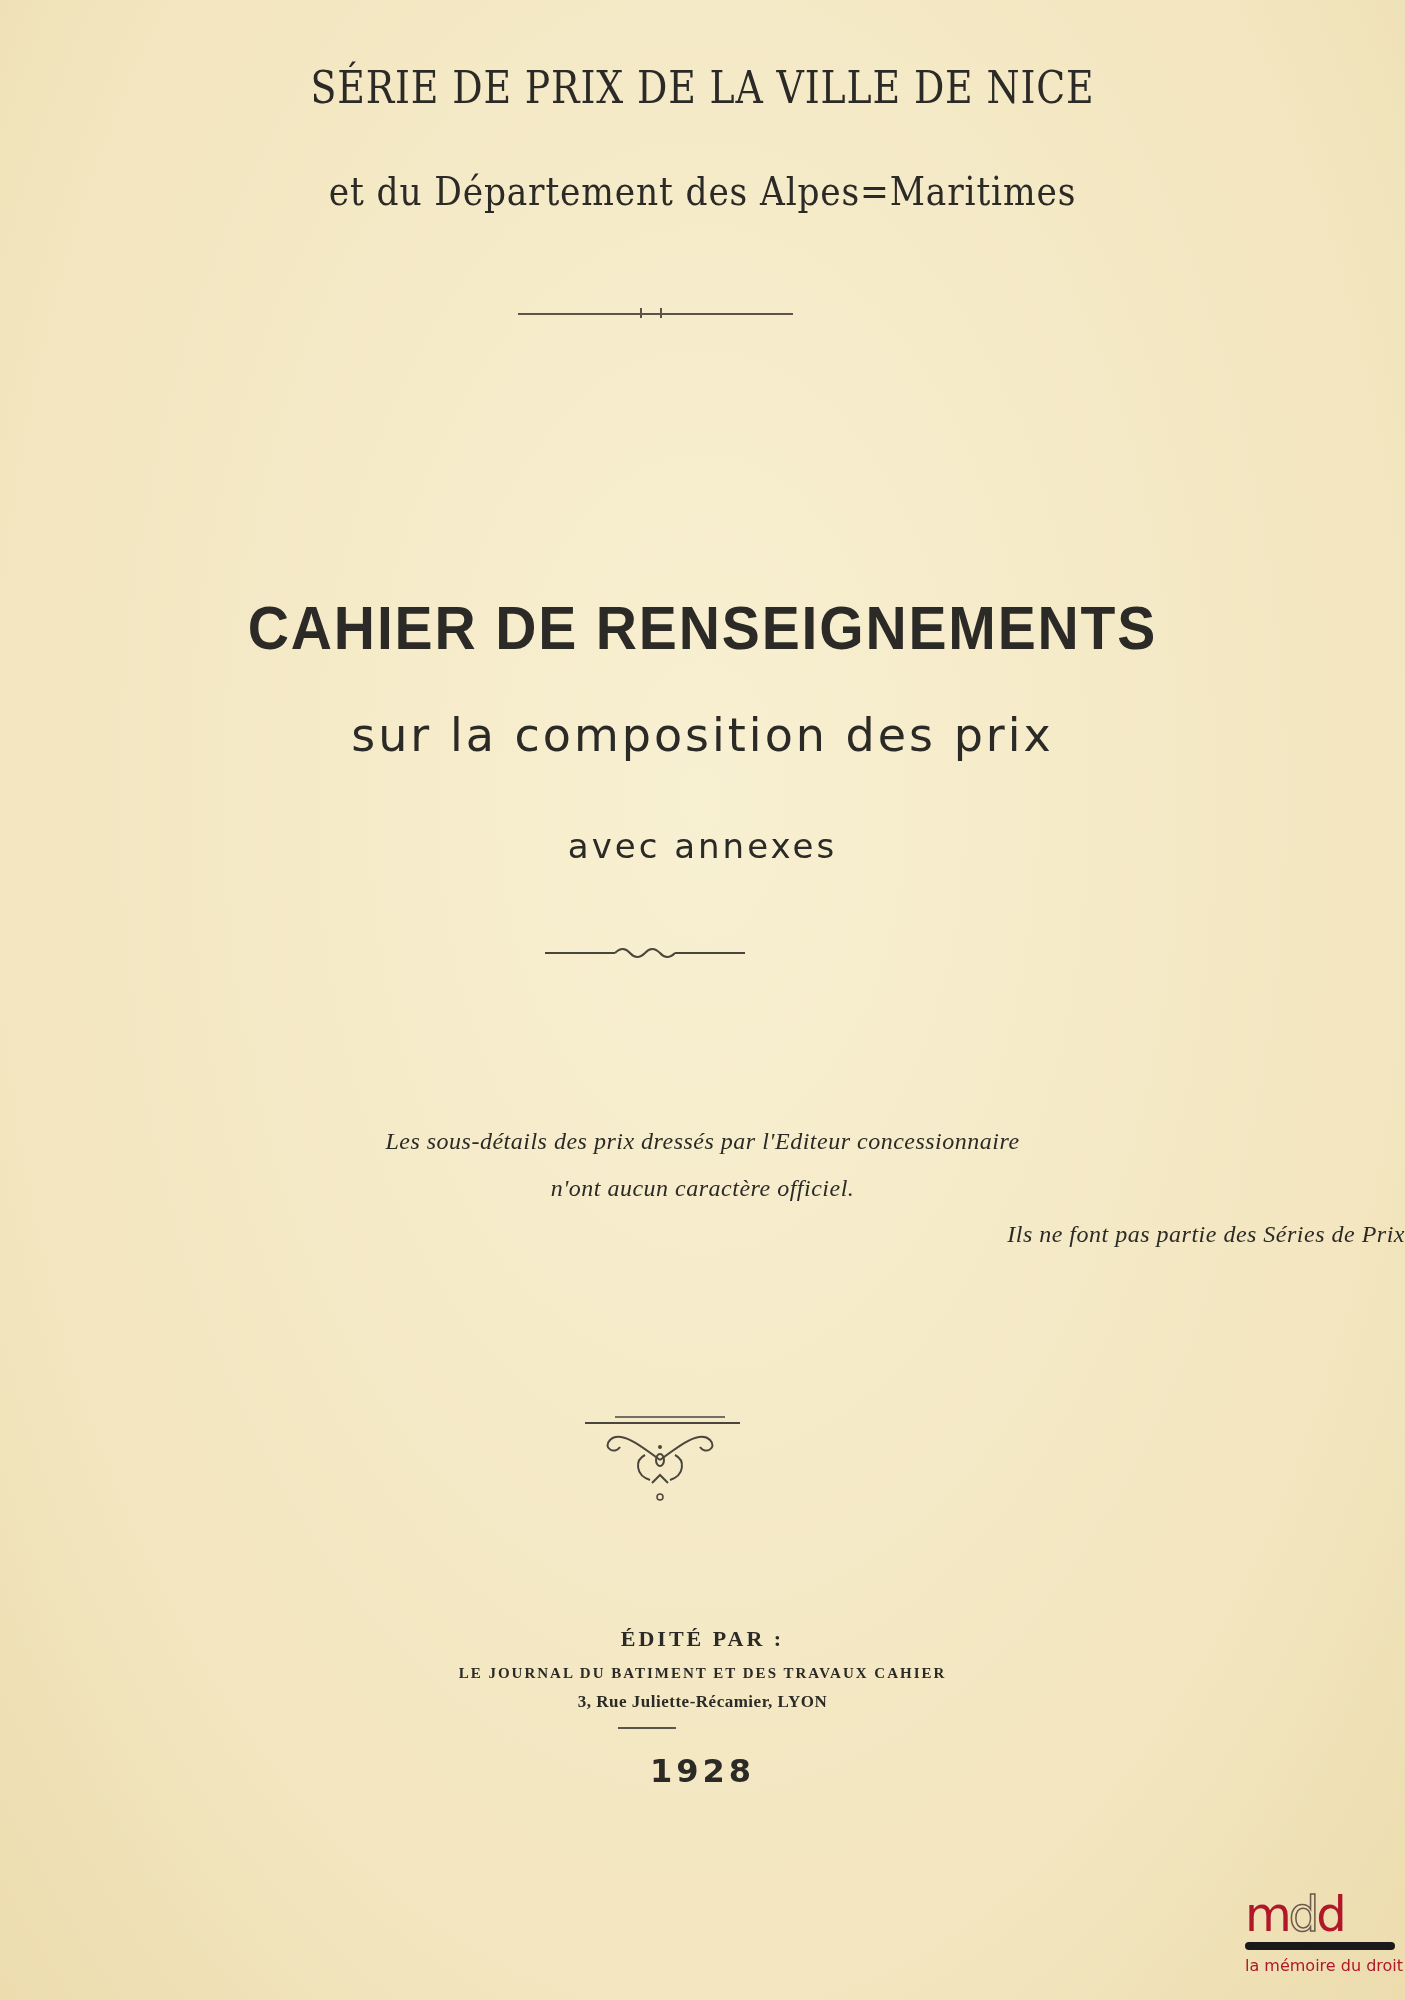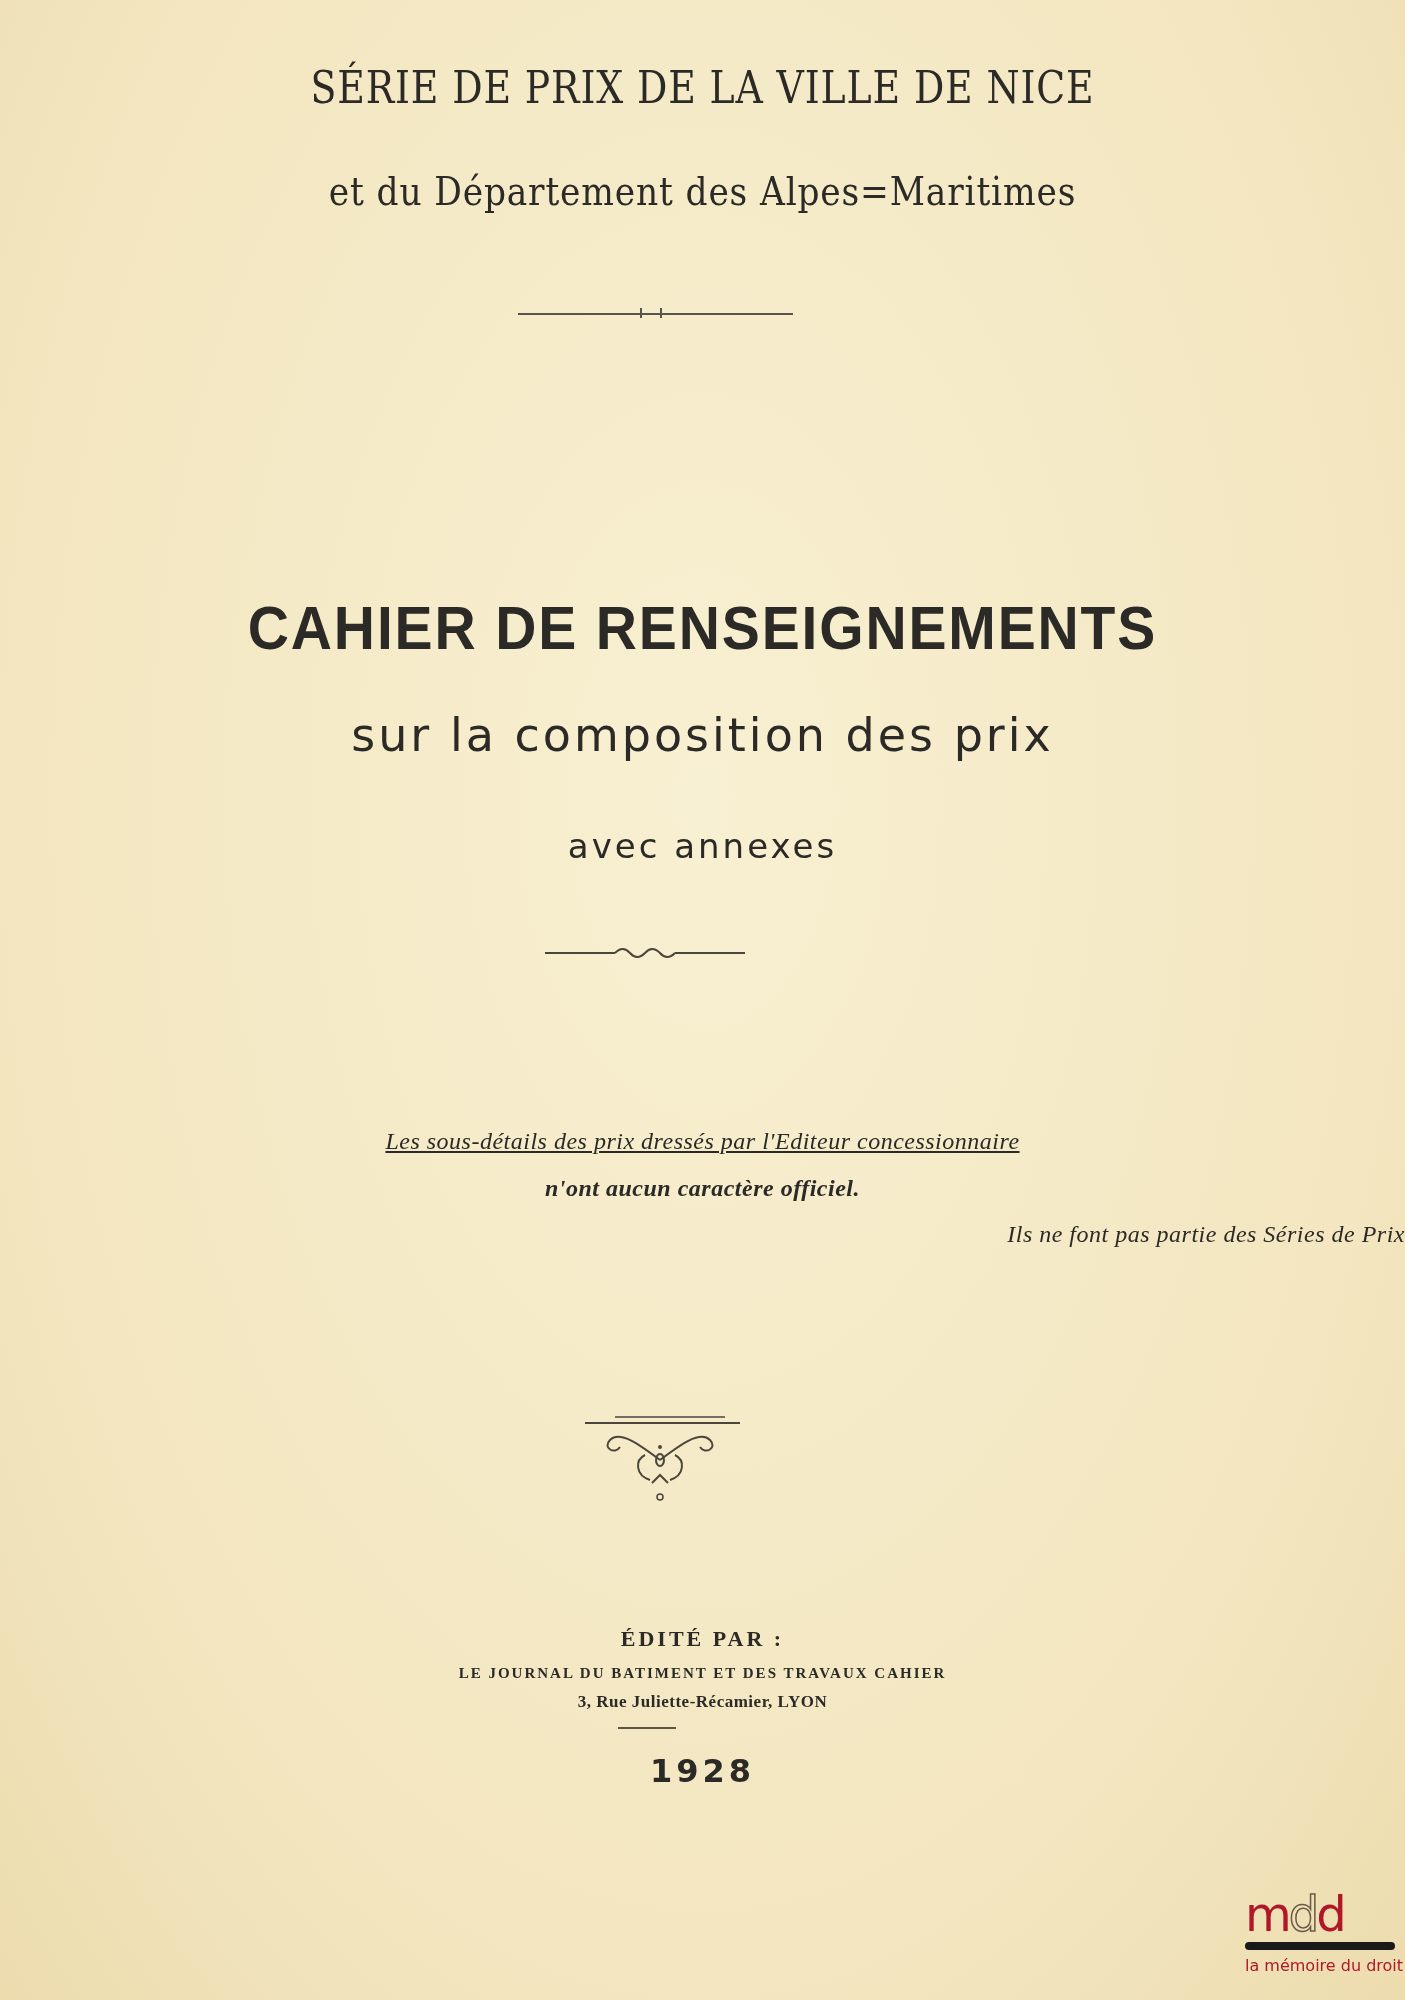--- a/index.html
+++ b/index.html
@@ -8,21 +8,21 @@
     background-image:radial-gradient(ellipse at 50% 40%, #f8f0d2 0%, #f3e6c0 70%, #ecdcae 100%);
     color:#2b2a26;}
   .line{position:absolute;left:0;width:1405px;text-align:center;white-space:nowrap;}
   .t1{top:62px;font-family:"DejaVu Serif",serif;font-size:44px;letter-spacing:1px;transform:scaleX(0.86);}
   .t2{top:168px;font-family:"DejaVu Serif",serif;font-size:40px;letter-spacing:1px;transform:scaleX(0.86);}
   .rule{position:absolute;height:2px;background:#5a554a;}
   .t3{top:592px;font-family:"Liberation Sans",sans-serif;font-weight:bold;font-size:62px;letter-spacing:2px;transform:scaleX(0.92);}
   .t4{top:708px;font-family:"DejaVu Sans",sans-serif;font-size:46px;letter-spacing:3px;}
   .t5{top:826px;font-family:"DejaVu Sans",sans-serif;font-weight:normal;font-size:34px;letter-spacing:3px;}
   .it{font-family:"Liberation Serif",serif;font-style:italic;font-size:24px;letter-spacing:0.5px;}
-  .i1{top:1128px;text-decoration:underline;} .i2{top:1175px;font-weight:bold;} .i3{top:1221px;text-align:right;}
+  .i1{top:1128px;} .i2{top:1175px;} .i3{top:1221px;text-align:right;}
   .e1{top:1626px;font-family:"Liberation Serif",serif;font-weight:bold;font-size:22px;letter-spacing:3px;}
   .e2{top:1665px;font-family:"Liberation Serif",serif;font-weight:bold;font-size:15px;letter-spacing:2px;}
   .e3{top:1692px;font-family:"Liberation Serif",serif;font-weight:bold;font-size:17px;letter-spacing:0.5px;}
   .e4{top:1752px;font-family:"DejaVu Sans",sans-serif;font-weight:bold;font-size:32px;letter-spacing:4px;}
   .orn{position:absolute;left:580px;top:1405px;width:160px;height:100px;}
   .logo{position:absolute;left:1245px;top:1890px;width:160px;}
   .logo .mdd{font-family:"DejaVu Sans",sans-serif;font-size:48px;color:#b0182a;line-height:1;letter-spacing:-3px;}
   .logo .mdd .hollow{color:transparent;-webkit-text-stroke:1.5px #6a5a4a;}
   .logo .bar{height:8px;background:#1a1a1a;border-radius:4px;margin:4px 0 6px;width:150px;}
   .logo .tag{font-family:"DejaVu Sans",sans-serif;font-size:16px;color:#b0182a;}

